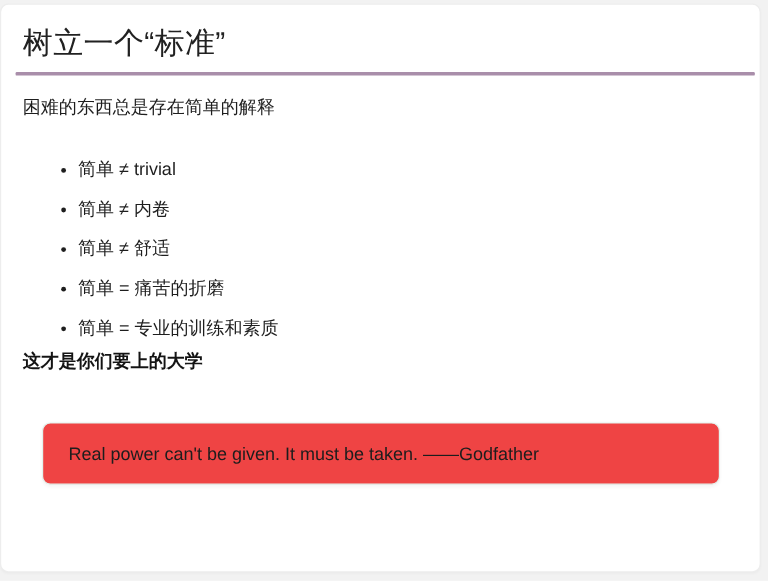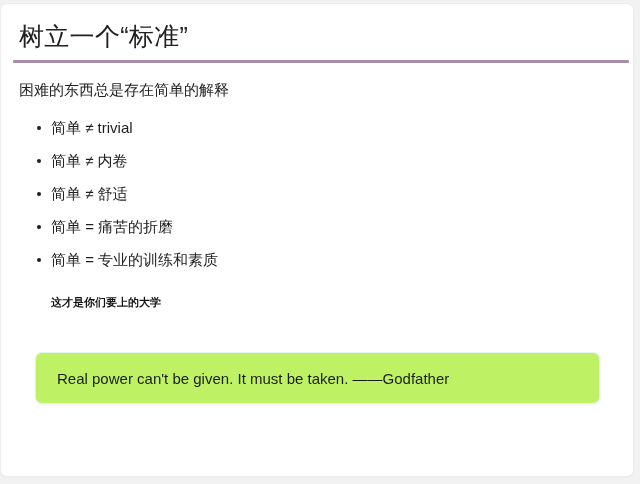--- a/index.html
+++ b/index.html
@@ -72,21 +72,21 @@
     font-size: 15px;
     line-height: 22px;
     color: #1e1e1e;
     white-space: nowrap;
   }
 
   .bullet-list {
     position: absolute;
     left: 18px;
     top: 48px;
-    margin: 0;
+    margin: 14px;
     padding: 0;
     list-style: none;
   }
 
   .bullet-item {
     position: relative;
     padding-left: 32px;
     height: 33px;
     line-height: 33px;
     font-size: 15px;
@@ -101,35 +101,34 @@
     width: 4px;
     height: 4px;
     border-radius: 50%;
     background: #1e1e1e;
   }
 
   .closing-line {
     position: absolute;
     left: 18px;
     top: 228px;
-    font-size: 11px;
+    font-size: 15px;
     line-height: 22px;
     font-weight: bold;
     color: #141414;
     white-space: nowrap;
-    margin-left: 32px;
   }
 
   .quote-box {
     position: absolute;
     left: 34px;
     top: 289px;
     width: 565px;
     height: 52px;
-    background: #bef264;
+    background: #ef4444;
     border: 1px solid #e3f3ee;
     border-radius: 7px;
     box-sizing: border-box;
     box-shadow: 0 1px 3px rgba(0,0,0,0.045);
   }
 
   .quote-text {
     position: absolute;
     left: 21px;
     top: 0;

